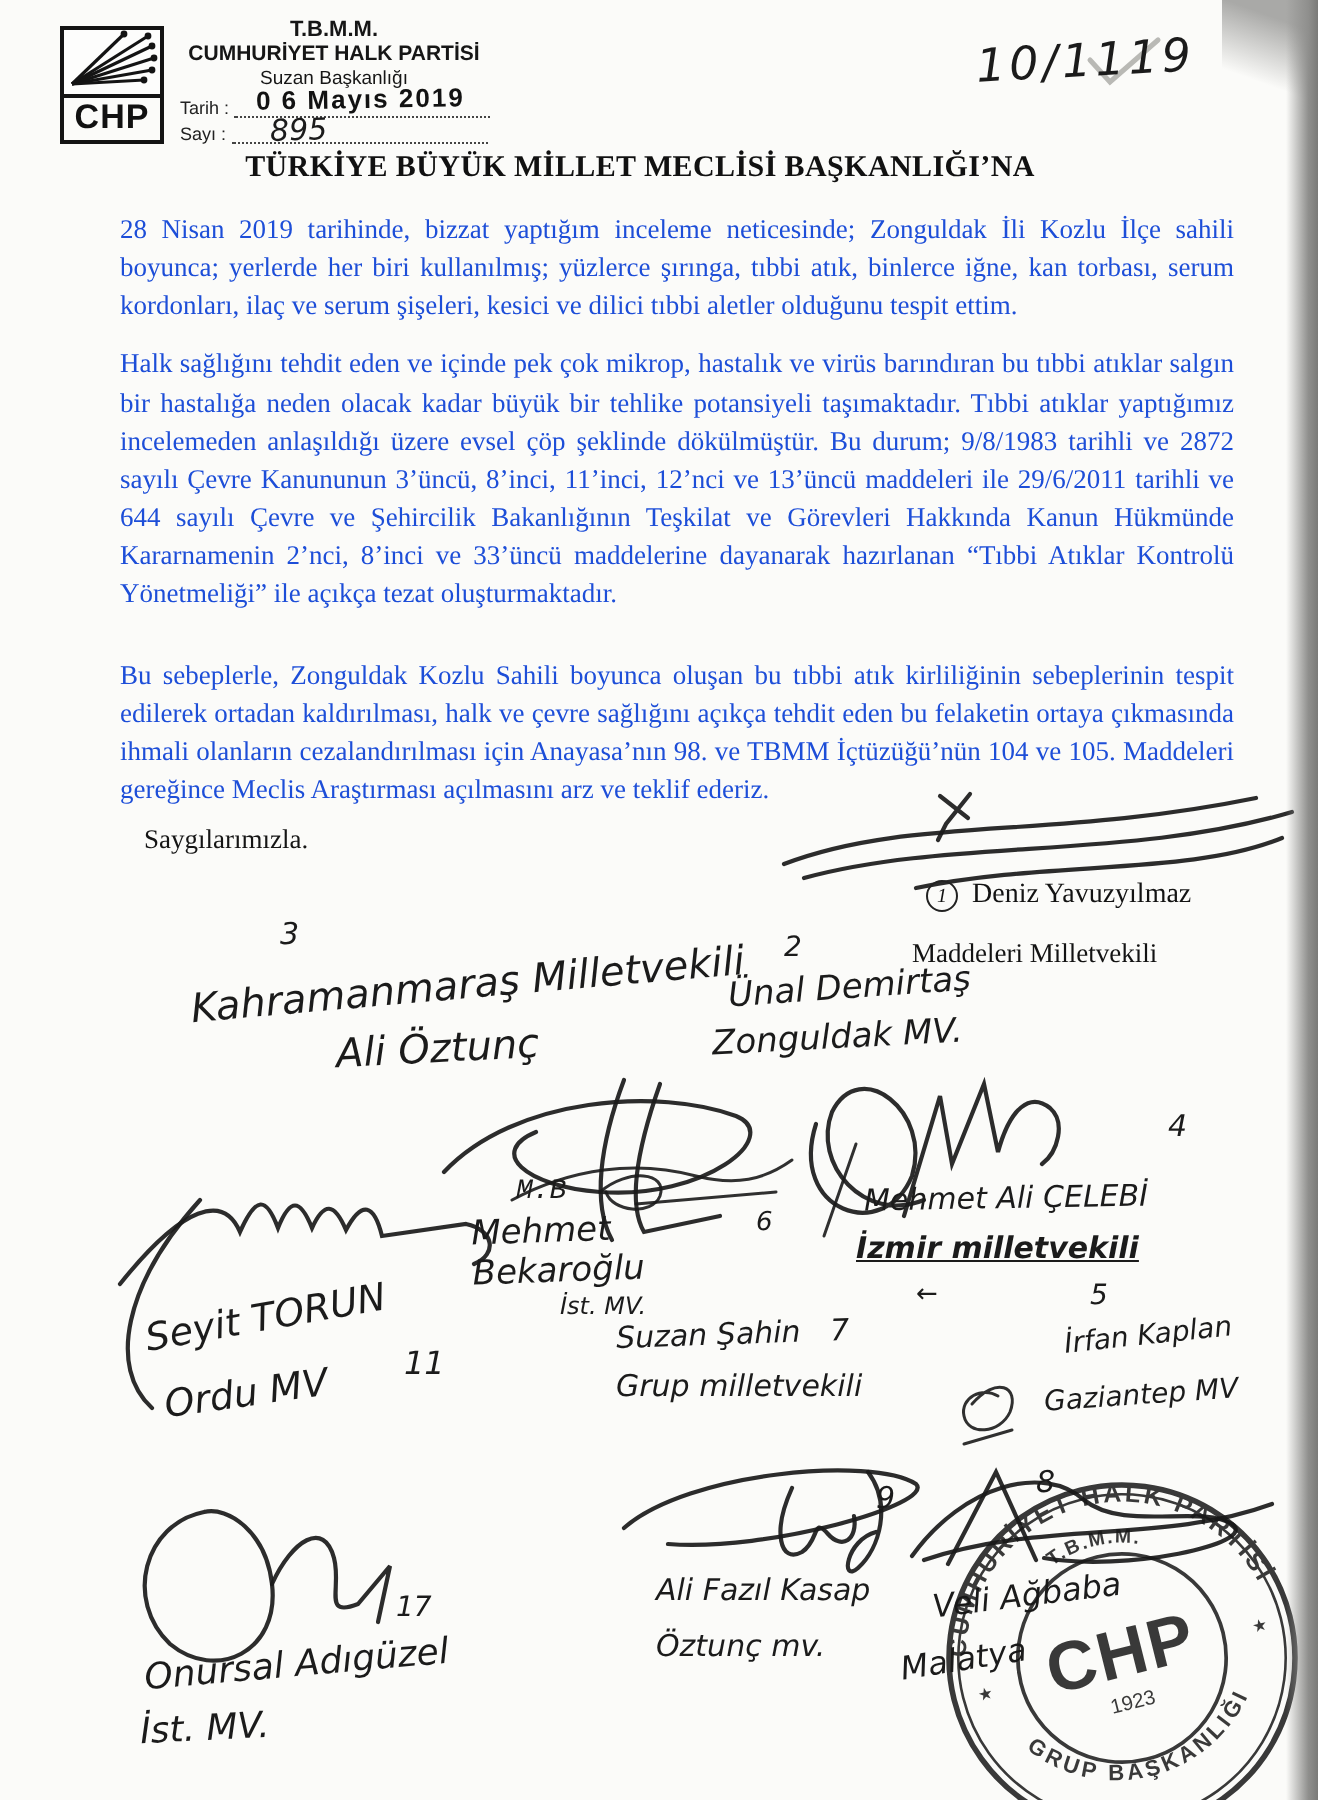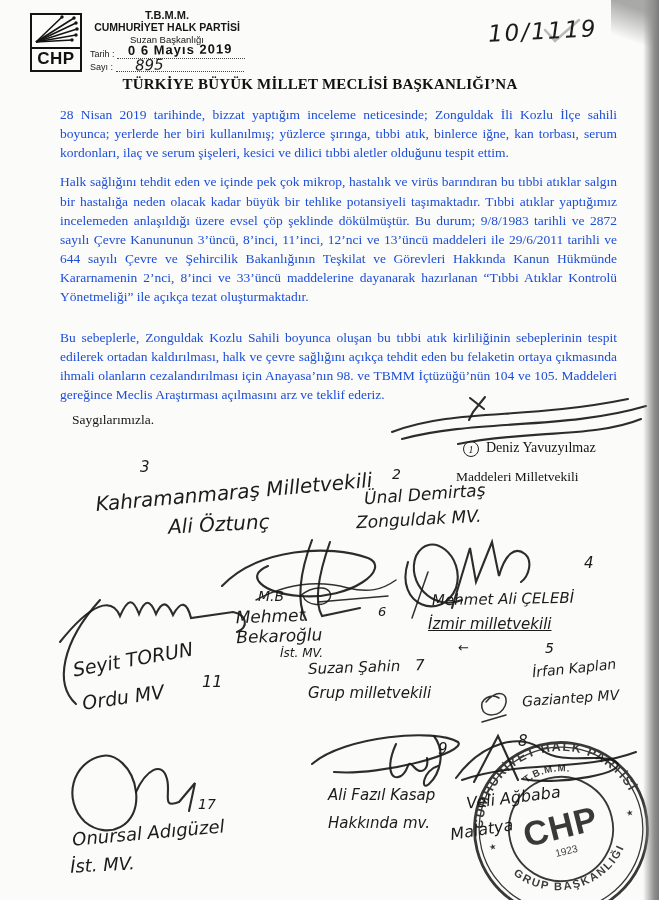--- a/index.html
+++ b/index.html
@@ -183,45 +183,45 @@
   <div class="hand num" style="left:392px; top:466px; font-size:14px;">2</div>
   <div class="hand" style="left:364px; top:484px; font-size:17px; transform:rotate(-4deg);">Ünal Demirtaş</div>
   <div class="hand" style="left:356px; top:509px; font-size:17px; transform:rotate(-3deg);">Zonguldak MV.</div>
 
   <div class="hand num" style="left:140px; top:458px; font-size:15px;">3</div>
   <div class="hand" style="left:95px; top:480px; font-size:20px; transform:rotate(-5deg);">Kahramanmaraş Milletvekili</div>
   <div class="hand" style="left:168px; top:512px; font-size:20px; transform:rotate(-3deg);">Ali Öztunç</div>
 
   <div class="hand num" style="left:584px; top:554px; font-size:15px;">4</div>
   <div class="hand" style="left:432px; top:590px; font-size:15px; transform:rotate(-1deg);">Mehmet Ali ÇELEBİ</div>
-  <div class="hand" style="left:428px; top:615px; font-size:15px; text-decoration:underline;">İzmir milletvekili</div>
+  <div class="hand" style="left:428px; top:615px; font-size:15px; text-decoration:underline;font-weight:bold;">İzmir milletvekili</div>
   <div class="arrow-mark" style="left:458px; top:640px;">←</div>
 
   <div class="hand num" style="left:545px; top:640px; font-size:14px;">5</div>
   <div class="hand" style="left:532px; top:660px; font-size:14px; transform:rotate(-6deg);">İrfan Kaplan</div>
   <div class="hand" style="left:522px; top:690px; font-size:14px; transform:rotate(-4deg);">Gaziantep MV</div>
 
-  <div class="hand" style="left:258px; top:588px; font-size:14px;">M.B</div>
+  <div class="hand" style="left:258px; top:588px; font-size:14px;font-family:Liberation Mono, monospace;">M.B</div>
   <div class="hand num" style="left:378px; top:604px; font-size:13px;">6</div>
   <div class="hand" style="left:236px; top:606px; font-size:17px; white-space:normal; width:130px; line-height:1.15; transform:rotate(-2deg);">Mehmet Bekaroğlu</div>
   <div class="hand" style="left:280px; top:646px; font-size:12px;">İst. MV.</div>
 
   <div class="hand" style="left:308px; top:658px; font-size:15px; transform:rotate(-2deg);">
     <span>Suzan Şahin</span>
     <span class="num" style="margin-left:10px;">7</span>
   </div>
   <div class="hand" style="left:308px; top:684px; font-size:15px;">Grup milletvekili</div>
 
   <div class="hand num" style="left:518px; top:732px; font-size:15px;">8</div>
   <div class="hand" style="left:466px; top:788px; font-size:16px; transform:rotate(-7deg);">Veli Ağbaba</div>
   <div class="hand" style="left:450px; top:820px; font-size:16px; transform:rotate(-9deg);">Malatya</div>
 
   <div class="hand num" style="left:438px; top:740px; font-size:15px;">9</div>
   <div class="hand" style="left:328px; top:786px; font-size:15px;">Ali Fazıl Kasap</div>
-  <div class="hand" style="left:328px; top:814px; font-size:15px;">Hakkında mv.</div>
+  <div class="hand" style="left:328px; top:814px; font-size:15px;">Öztunç mv.</div>
 
   <div class="hand num" style="left:198px; top:796px; font-size:14px;">17</div>
   <div class="hand" style="left:72px; top:822px; font-size:18px; transform:rotate(-5deg);">Onursal Adıgüzel</div>
   <div class="hand" style="left:70px; top:854px; font-size:18px; transform:rotate(-3deg);">İst. MV.</div>
 
   <div class="hand" style="left:72px; top:648px; font-size:19px; transform:rotate(-10deg);">Seyit TORUN</div>
   <div class="hand" style="left:82px; top:686px; font-size:19px; transform:rotate(-8deg);">Ordu MV</div>
   <div class="hand num" style="left:202px; top:672px; font-size:16px;">11</div>
 
   <svg class="seal" width="186" height="186" viewBox="0 0 200 200">

